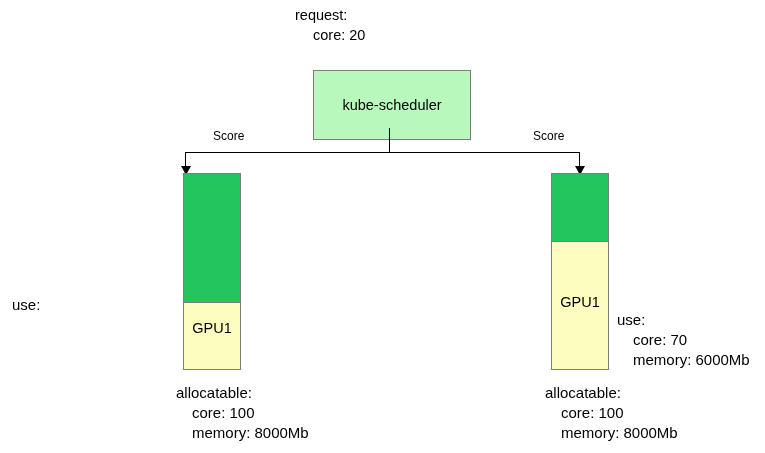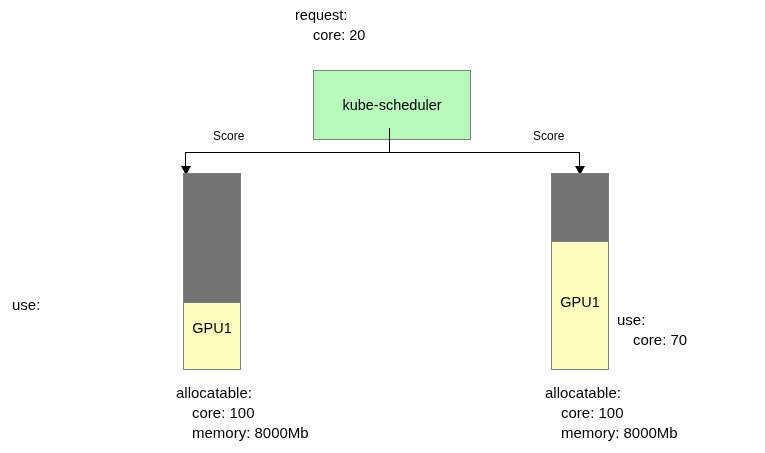--- a/index.html
+++ b/index.html
@@ -88,21 +88,21 @@
     font-size: 12px;
     white-space: nowrap;
   }
   #score-label-left  { left: 205px; top: 129px; }
   #score-label-right { left: 525px; top: 129px; }
 
   
   .node-bar {
     border: 1px solid #7d7d7d;
     box-sizing: border-box;
-    background: #737373;
+    background: #22c55e;
   }
   .node-fill {
     position: absolute;
     left: 0;
     bottom: 0;
     width: 100%;
     background: #fdfdc0;
     border-top: 1px solid #7d7d7d;
     box-sizing: border-box;
   }
@@ -180,20 +180,21 @@
     <div class="node-label">GPU1</div>
   </div>
 
   <div class="abs info-block" id="use-left">
     <div>use:</div>
   </div>
 
   <div class="abs info-block" id="use-right">
     <div>use:</div>
     <div class="ind1">core: 70</div>
+    <div class="ind1">memory: 6000Mb</div>
   </div>
 
   <div class="abs info-block" id="allocatable-left">
     <div>allocatable:</div>
     <div class="ind1">core: 100</div>
     <div class="ind1">memory: 8000Mb</div>
   </div>
 
   <div class="abs info-block" id="allocatable-right">
     <div>allocatable:</div>

